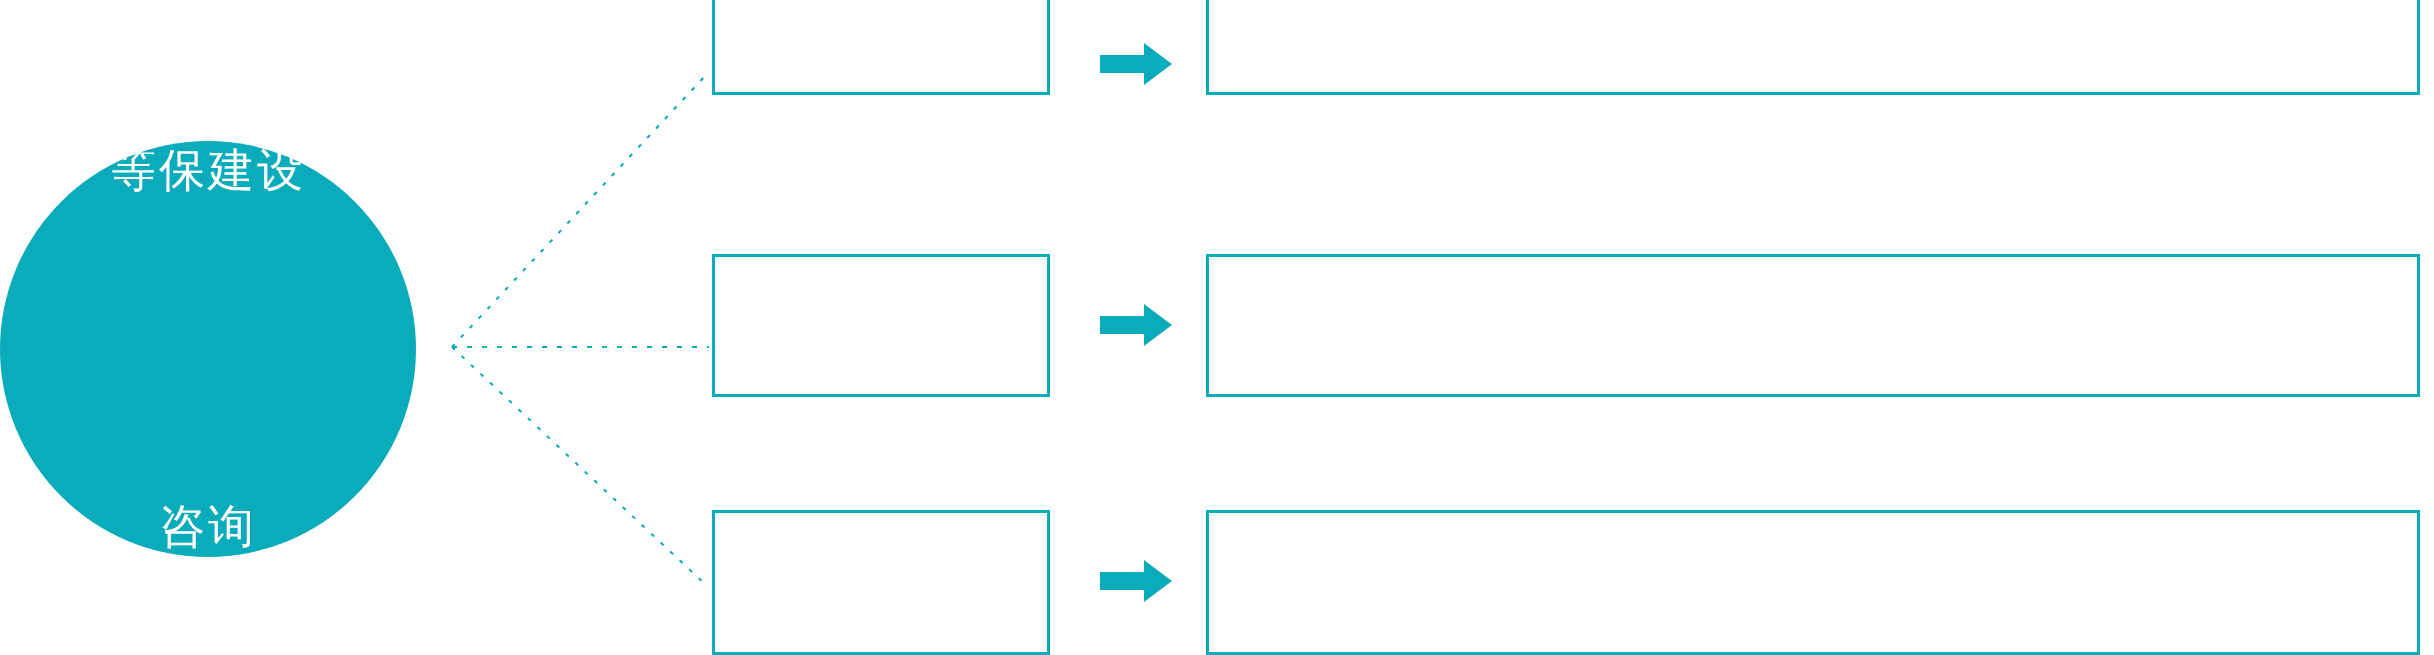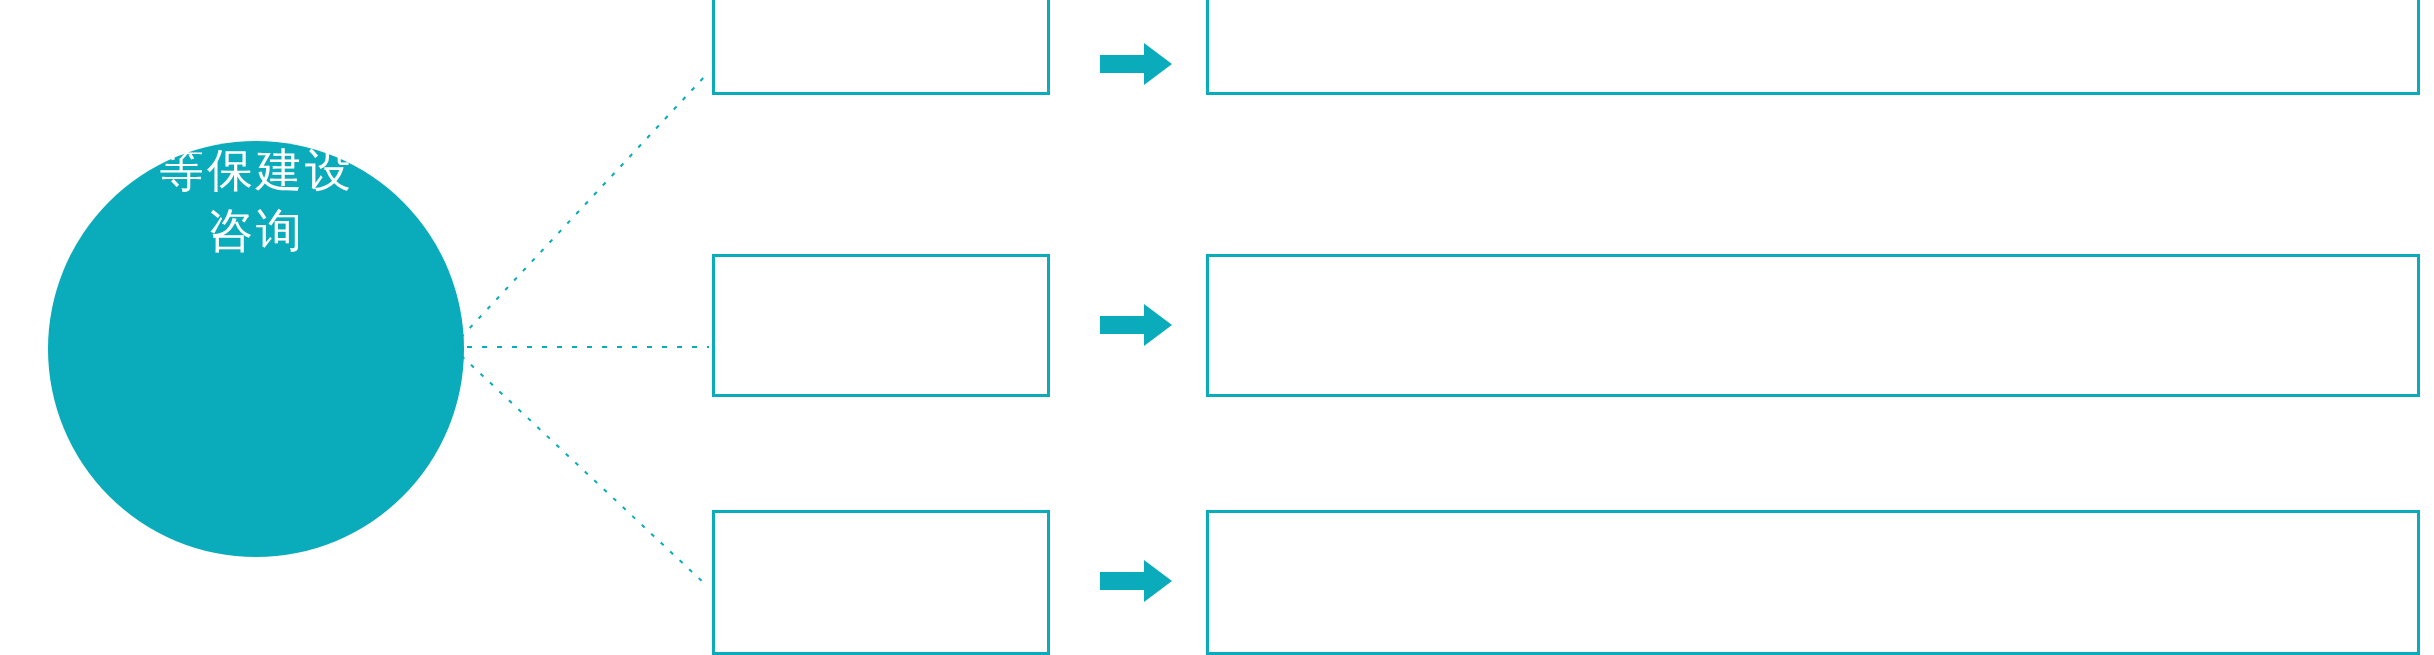--- a/index.html
+++ b/index.html
@@ -24,23 +24,22 @@
     position: absolute;
     left: 0px;
     top: 141px;
     width: 416px;
     height: 416px;
     border-radius: 50%;
     background: #0aabba;
     display: flex;
     flex-direction: column;
     align-items: center;
-    justify-content: flex-start;
+    justify-content: space-between;
     box-sizing: border-box;
-    margin-left: 48px;
   }
   .hub-line {
     color: #ffffff;
     font-size: 46px;
     line-height: 1.30;
     letter-spacing: 3px;
     font-weight: 400;
     white-space: nowrap;
     text-align: center;
   }

